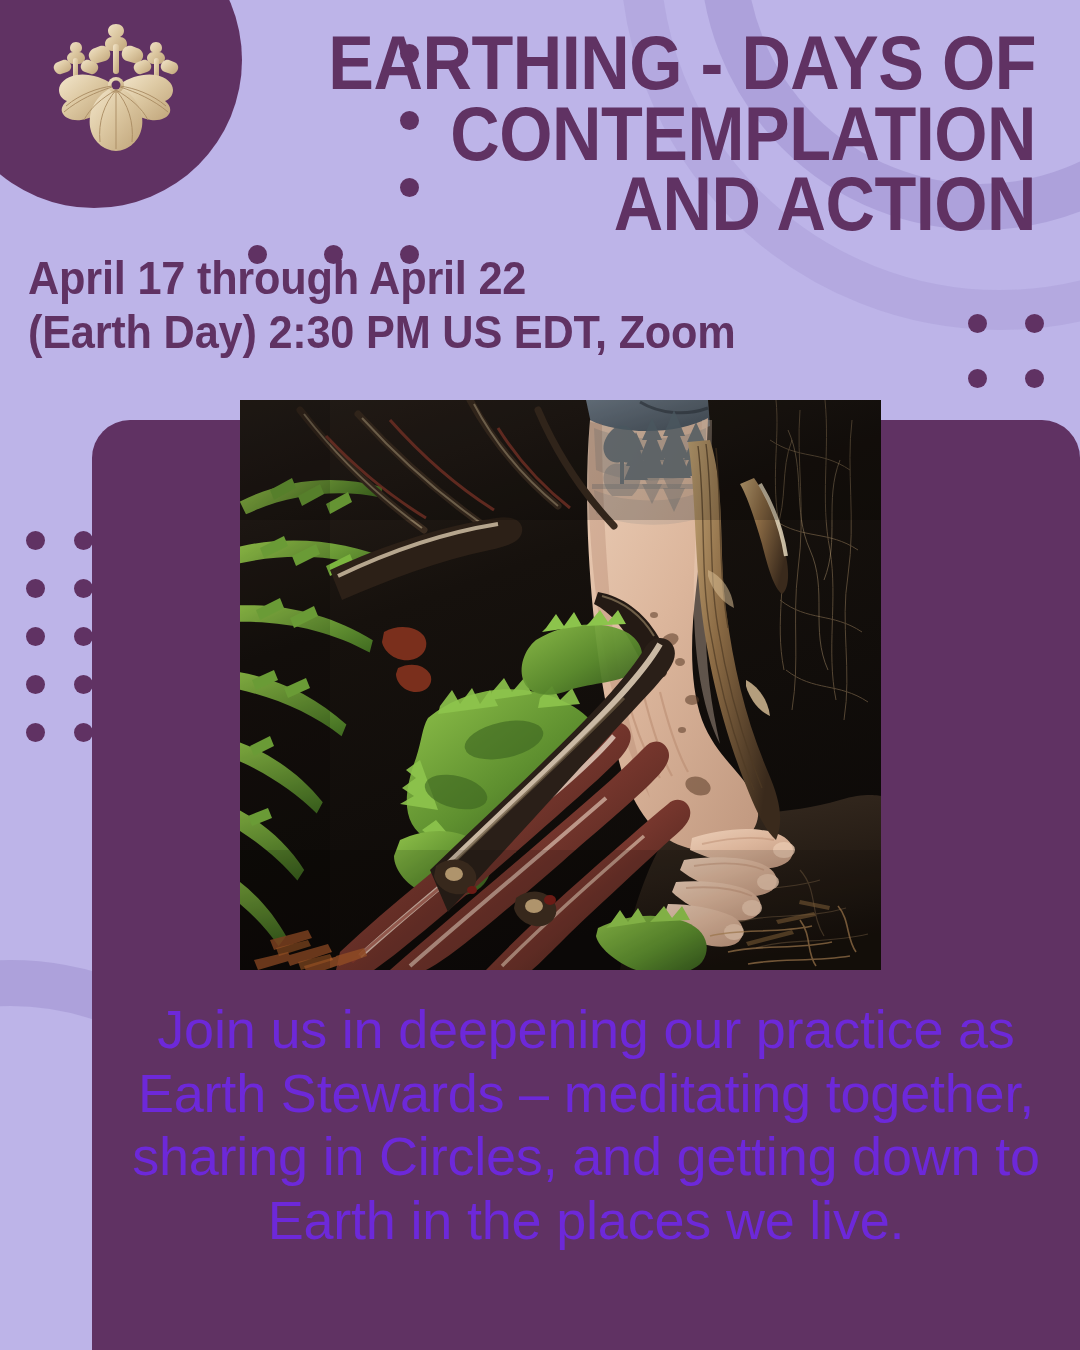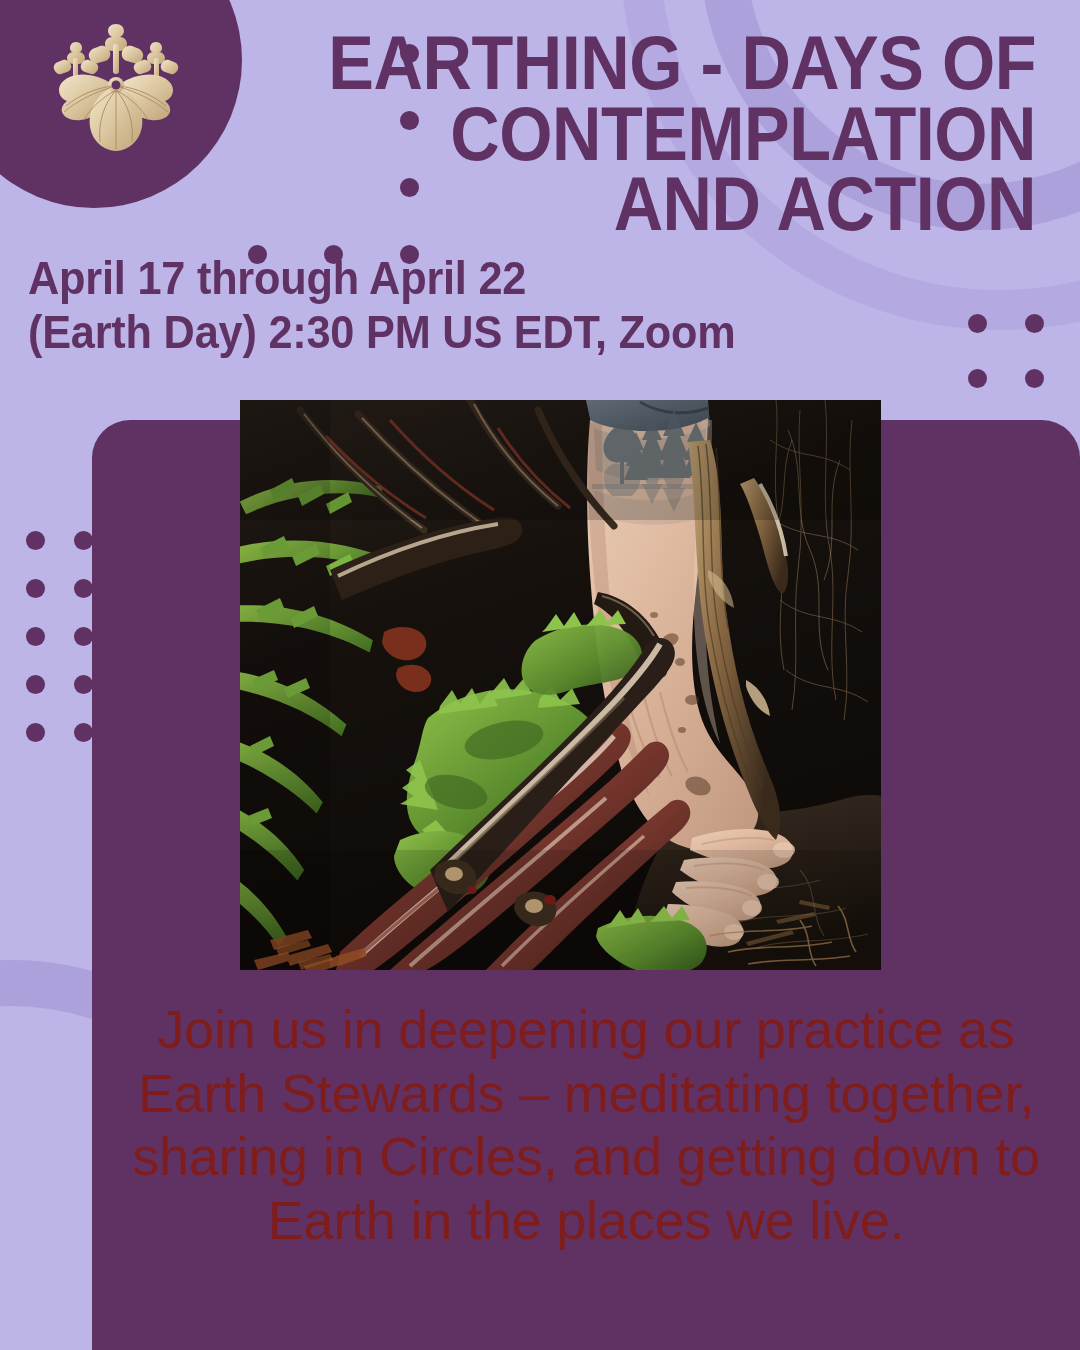--- a/index.html
+++ b/index.html
@@ -106,21 +106,21 @@
     z-index:8;
     background:#1b1512;
   }
   #photo svg { display:block; width:641px; height:570px; }
 
   
   #bodycopy {
     position:absolute;
     left:92px; top:998px; right:0;
     text-align:center;
-    color:#7f1d1d;
+    color:#6d28d9;
     font-family:"Liberation Sans Narrow","Liberation Sans", sans-serif;
     font-weight:normal;
     font-size:54px;
     line-height:1.18;
     letter-spacing:-0.2px;
     padding:0 22px;
     z-index:9;
   }
 </style>
 </head>

